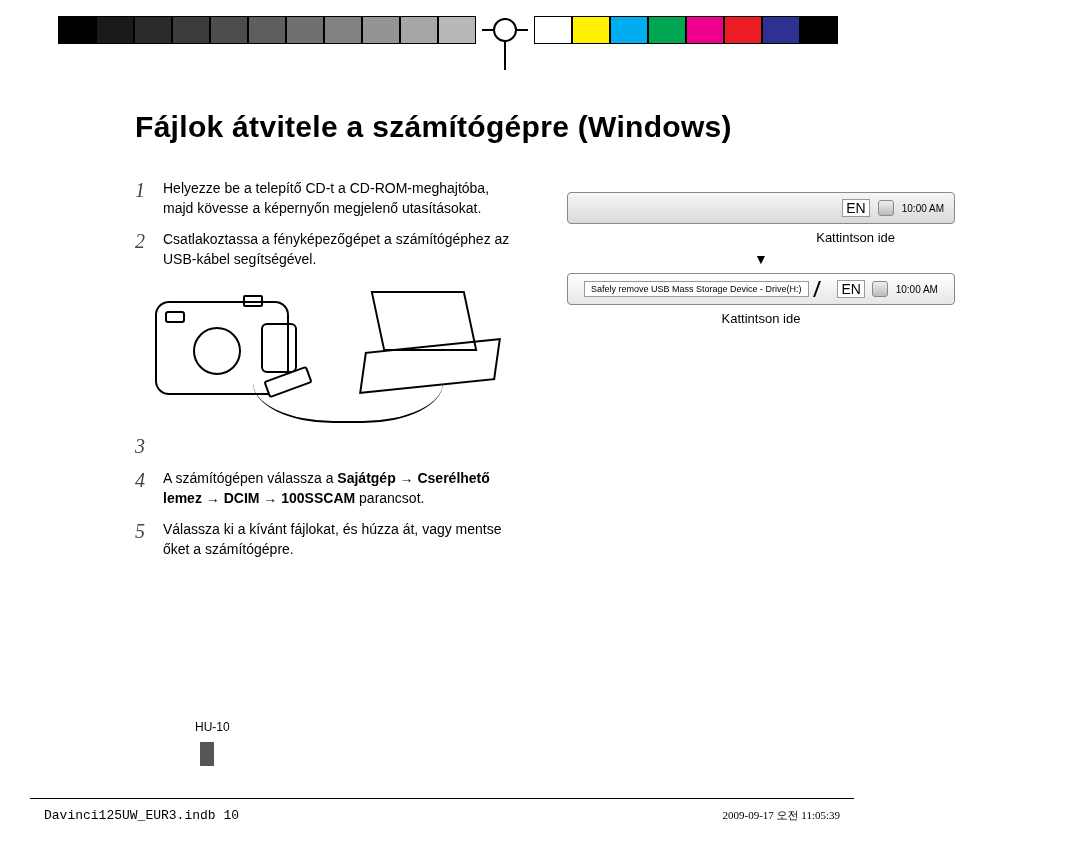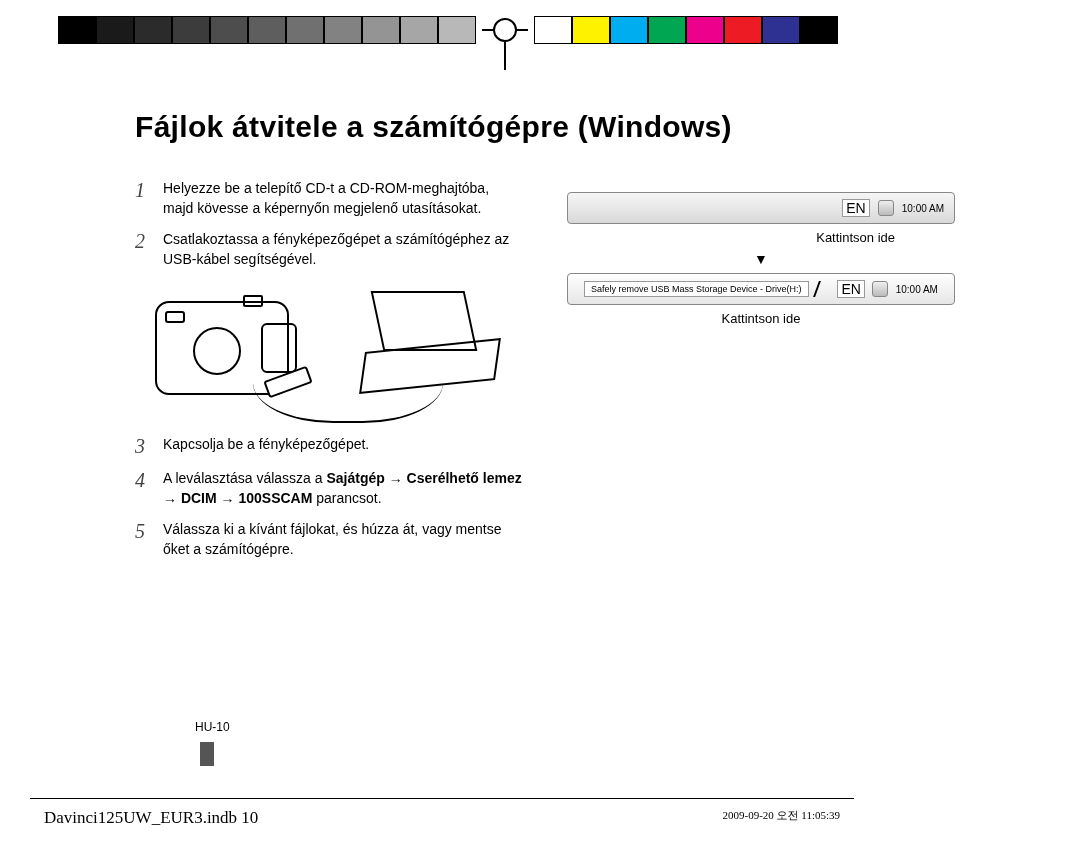--- a/index.html
+++ b/index.html
@@ -40,21 +40,21 @@
   .hint{text-align:right;font-size:13px;margin-top:6px;padding-right:60px}
   .down-tri{text-align:center;font-size:14px;margin:6px 0}
   .balloon{border:1px solid #888;border-radius:4px;padding:6px 16px;background:linear-gradient(#fff,#e6e6e6);font-size:10px;display:flex;justify-content:space-between;align-items:center;gap:0}
   .balloon-text{border:1px solid #999;background:#fff;padding:2px 6px;font-size:9px;white-space:nowrap}
   .balloon .cursor{width:12px;height:16px;display:inline-block;border-left:2px solid #000;transform:skewX(-20deg)}
   .hint2{text-align:center;font-size:13px;margin-top:6px}
   
   .pgnum{position:absolute;left:195px;top:720px;font-size:12px}
   .tab{position:absolute;left:200px;top:742px;width:14px;height:24px;background:#555}
   .footline{position:absolute;left:30px;right:30px;top:798px;height:1px;background:#000}
-  .footl{position:absolute;left:44px;top:808px;font-size:17px;font-family:Liberation Serif, serif}
+  .footl{position:absolute;left:44px;top:808px;font-size:13px;font-family:Liberation Mono, monospace}
   .footr{position:absolute;right:44px;top:808px;font-size:11px;font-family:Georgia,serif}
   b{font-weight:bold}
 </style>
 </head>
 <body>
 
 <div class="page">
 
   <div class="calbar">
     <div class="lead"></div>
@@ -109,26 +109,25 @@
           </div>
           <div class="laptop">
             <div class="screen"></div>
               <div class="base"></div>
           </div>
           <div class="cable"></div>
           <div class="usb"></div>
         </div>
         <div class="step">
           <div class="num">3</div>
-          <div>Kapcsolja be a fényképezőgépet.</div>
         </div>
         <div class="step">
           <div class="num">4</div>
           <div>
-            <span>A leválasztása válassza a </span><b>Sajátgép → Cserélhető lemez → DCIM → 100SSCAM</b><span> parancsot.</span>
+            <span>A számítógépen válassza a </span><b>Sajátgép → Cserélhető lemez → DCIM → 100SSCAM</b><span> parancsot.</span>
           </div>
         </div>
         <div class="step">
           <div class="num">5</div>
           <div>Válassza ki a kívánt fájlokat, és húzza át, vagy mentse őket a számítógépre.</div>
         </div>
       </div>
 
       <div class="col">
 
@@ -150,14 +149,14 @@
         <div class="hint2">Kattintson ide</div>
       </div>
 
     </div>
   </div>
 
   <div class="pgnum">HU-10</div>
   <div class="tab"></div>
   <div class="footline"></div>
   <div class="footl">Davinci125UW_EUR3.indb   10</div>
-  <div class="footr">2009-09-20   오전 11:05:39</div>
+  <div class="footr">2009-09-17   오전 11:05:39</div>
 </div>
 
 </body></html>

